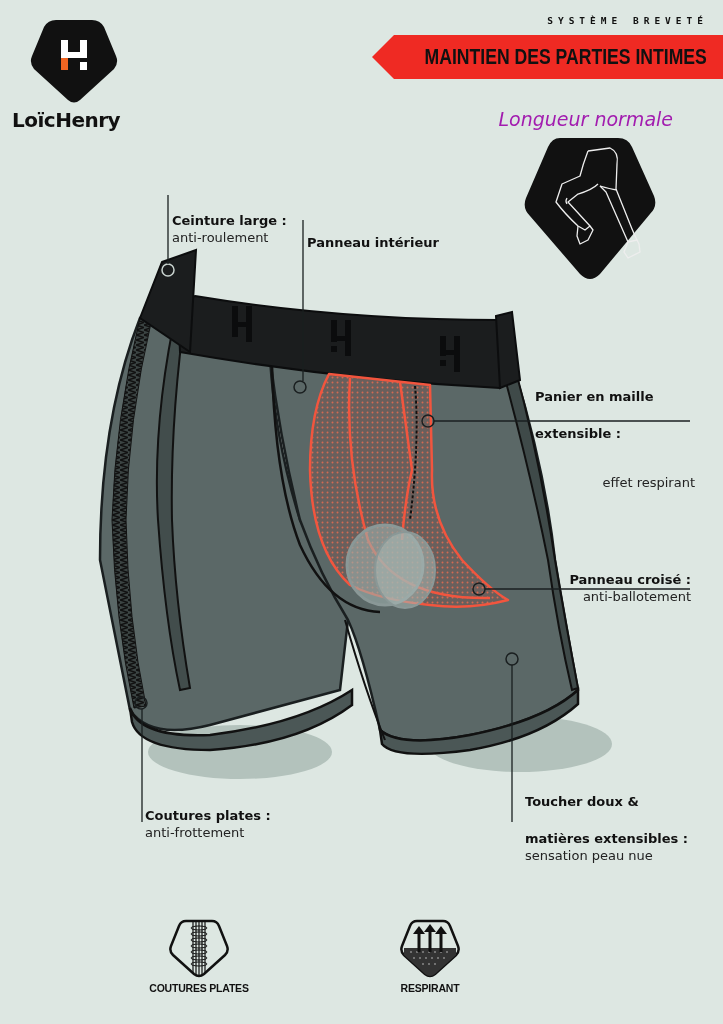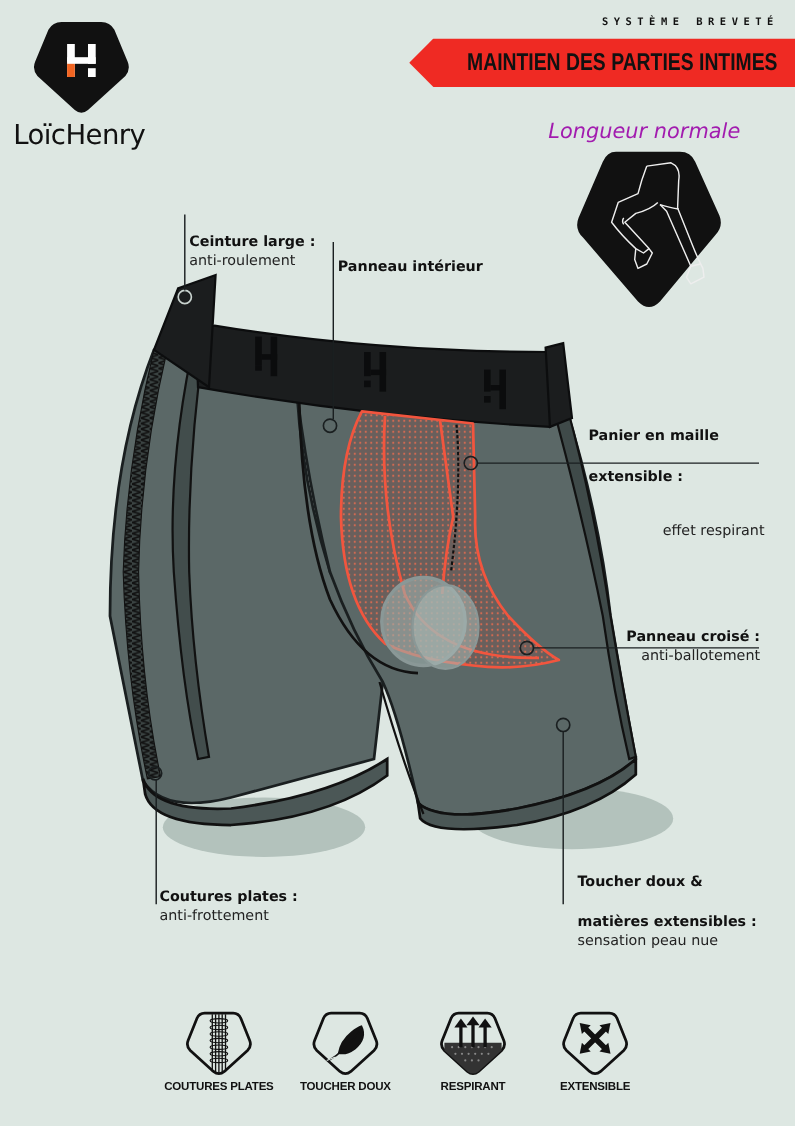--- a/index.html
+++ b/index.html
@@ -1,19 +1,19 @@
 <!DOCTYPE html>
 <html><head>
 <meta charset="utf-8">
 <style>
   html,body{margin:0;padding:0;}
   body{width:723px;height:1024px;background:#dde7e2;position:relative;overflow:hidden;font-family:"Liberation Sans",sans-serif;color:#1a1a1a;}
   .abs{position:absolute;}
   .brand-logo{left:30px;top:16px;width:88px;height:88px;}
-  .brand-name{left:12px;top:108px;font-size:25px;font-weight:400;letter-spacing:-0.5px;color:#111;font-family:"DejaVu Sans",sans-serif;}
+  .brand-name{left:12px;top:108px;font-size:20px;font-weight:700;letter-spacing:-0.5px;color:#111;font-family:"DejaVu Sans",sans-serif;}
   .kicker{right:15px;top:15px;font-size:9.5px;letter-spacing:5px;font-weight:700;color:#111;font-family:"DejaVu Sans Mono",monospace;}
   .banner{left:372px;top:35px;width:351px;height:58px;}
   .banner-text{position:absolute;right:16px;top:9px;font-family:"Liberation Sans",sans-serif;font-weight:700;font-size:22px;color:#111;transform:scaleX(0.8);transform-origin:right center;white-space:nowrap;}
   .length-label{right:50px;top:108px;font-size:19px;font-style:italic;color:#a21caf;font-family:"DejaVu Sans",sans-serif;}
   .length-icon{left:520px;top:134px;width:138px;height:150px;}
   .illustration{left:0;top:0;width:723px;height:1024px;}
   .callout{font-family:"DejaVu Sans",sans-serif;font-size:13px;line-height:17px;color:#111;}
   .callout .t{font-weight:700;display:block;margin-top:20px;}
   .callout .s{display:block;color:#222;font-weight:400;}
   .features{left:0;top:918px;width:628px;height:90px;}
@@ -177,29 +177,20 @@
         <ellipse cx="31" cy="10" rx="8" ry="2"></ellipse>
           <ellipse cx="31" cy="16" rx="8" ry="2"></ellipse>
           <ellipse cx="31" cy="22" rx="8" ry="2"></ellipse>
           <ellipse cx="31" cy="28" rx="8" ry="2"></ellipse>
           <ellipse cx="31" cy="34" rx="8" ry="2"></ellipse>
           <ellipse cx="31" cy="40" rx="8" ry="2"></ellipse>
           <ellipse cx="31" cy="46" rx="8" ry="2"></ellipse>
       </g>
     </svg>
     <span class="feature-label">COUTURES PLATES</span>
-  </div>
-  <div class="feature" style="left:254px;">
-    <svg viewBox="0 0 62 60">
-      <path d="M18 3 L44 3 Q49 3 51 8 L59 28 Q61 33 57 37 L36 56 Q31 60 26 56 L5 37 Q1 33 3 28 L11 8 Q13 3 18 3 Z" fill="none" stroke="#111" stroke-width="2.5"></path>
-      <path d="M46 14 Q52 26 40 36 Q32 42 24 40 Q26 28 36 20 Q42 15 46 14 Z" fill="#111"></path>
-      <path d="M16 46 Q30 38 44 20" stroke="#111" stroke-width="1.5" fill="none"></path>
-      <path d="M14 46 L22 43" stroke="#dde7e2" stroke-width="1"></path>
-    </svg>
-    <span class="feature-label">TOUCHER DOUX</span>
   </div>
   <div class="feature" style="left:370px;">
     <svg viewBox="0 0 62 60">
       <path d="M18 3 L44 3 Q49 3 51 8 L59 28 Q61 33 57 37 L36 56 Q31 60 26 56 L5 37 Q1 33 3 28 L11 8 Q13 3 18 3 Z" fill="none" stroke="#111" stroke-width="2.5"></path>
       <path d="M5 30 L57 30 L57 37 L36 56 Q31 60 26 56 L5 37 Z" fill="#333"></path>
       <g fill="#888">
           <circle cx="12" cy="34" r="1"></circle>
           <circle cx="18" cy="34" r="1"></circle>
           <circle cx="24" cy="34" r="1"></circle>
           <circle cx="30" cy="34" r="1"></circle>
@@ -220,27 +211,13 @@
         <line x1="20" y1="34" x2="20" y2="14"></line>
           <line x1="31" y1="34" x2="31" y2="12"></line>
           <line x1="42" y1="34" x2="42" y2="14"></line>
       </g>
       <polygon points="14,16 20,8 26,16" fill="#111"></polygon>
         <polygon points="25,14 31,6 37,14" fill="#111"></polygon>
         <polygon points="36,16 42,8 48,16" fill="#111"></polygon>
     </svg>
     <span class="feature-label">RESPIRANT</span>
   </div>
-  <div class="feature" style="left:481px;">
-    <svg viewBox="0 0 62 60">
-      <path d="M18 3 L44 3 Q49 3 51 8 L59 28 Q61 33 57 37 L36 56 Q31 60 26 56 L5 37 Q1 33 3 28 L11 8 Q13 3 18 3 Z" fill="none" stroke="#111" stroke-width="2.5"></path>
-      <g stroke="#111" stroke-width="5" stroke-linecap="square">
-        <line x1="24" y1="19" x2="38" y2="33"></line>
-          <line x1="38" y1="19" x2="24" y2="33"></line>
-      </g>
-      <polygon points="17,12 27,14 19,22" fill="#111"></polygon>
-        <polygon points="45,12 35,14 43,22" fill="#111"></polygon>
-      <polygon points="17,40 27,38 19,30" fill="#111"></polygon>
-        <polygon points="45,40 35,38 43,30" fill="#111"></polygon>
-    </svg>
-    <span class="feature-label">EXTENSIBLE</span>
-  </div>
 </div>
 
 </body></html>

